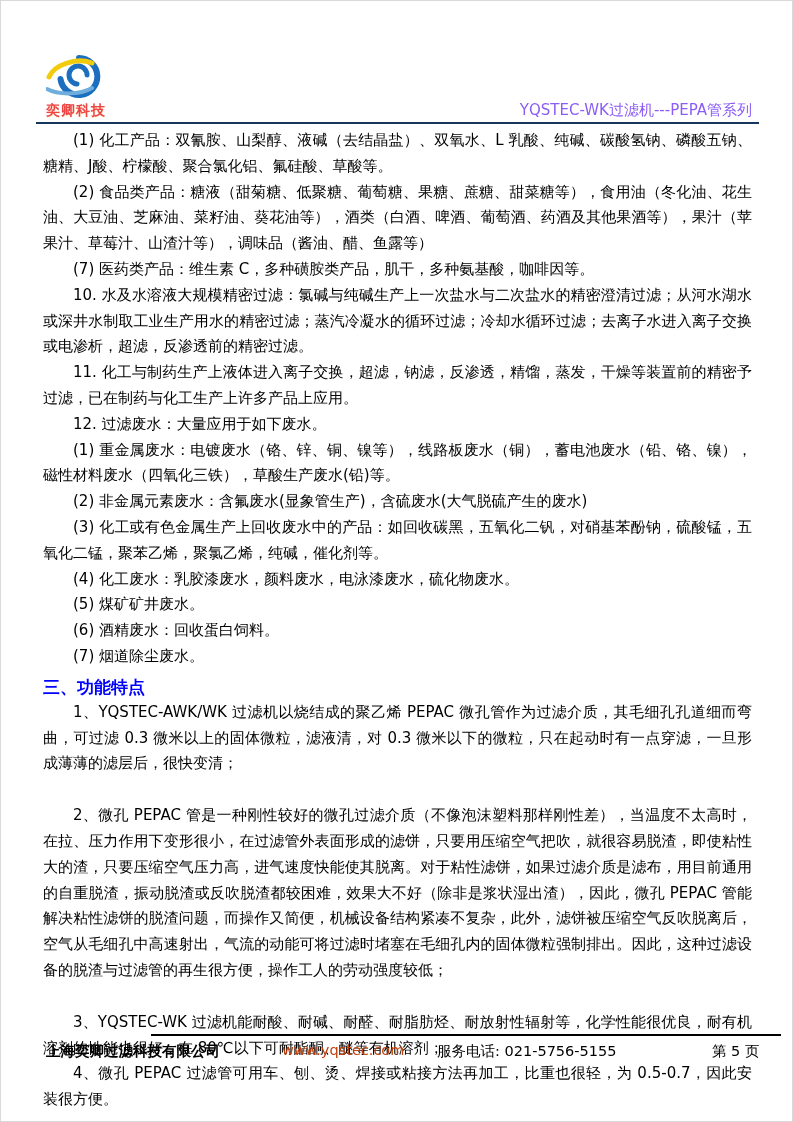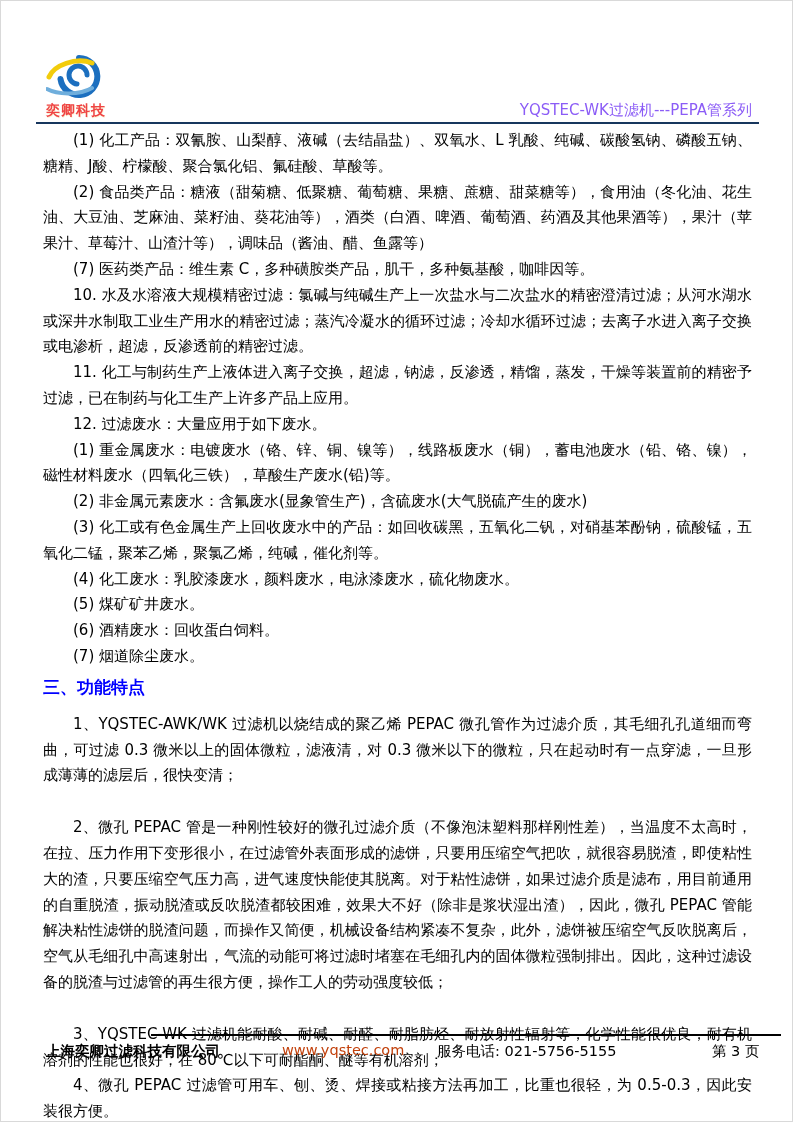--- a/index.html
+++ b/index.html
@@ -56,21 +56,21 @@
   }
   .document-body p.para {
     margin: 0;
     font-size: 15px;
     line-height: 25.8px;
     text-indent: 2em;
     word-break: break-all;
   }
   .document-body p.para.gap-after { margin-bottom: 26px; }
   .document-body h2.section-heading {
-    margin: 4px 0 12px 0;
+    margin: 4px 0 0 0;
     font-size: 17px;
     line-height: 26px;
     font-weight: 700;
     color: #0000ff;
     text-indent: 0;
   }
 
   
   .footer { position: absolute; left: 0; right: 0; top: 1033px; height: 60px; }
   .footer-rule {
@@ -119,24 +119,24 @@
       <p class="para">(2) 非金属元素废水：含氟废水(显象管生产)，含硫废水(大气脱硫产生的废水)</p>
       <p class="para">(3) 化工或有色金属生产上回收废水中的产品：如回收碳黑，五氧化二钒，对硝基苯酚钠，硫酸锰，五氧化二锰，聚苯乙烯，聚氯乙烯，纯碱，催化剂等。</p>
       <p class="para">(4) 化工废水：乳胶漆废水，颜料废水，电泳漆废水，硫化物废水。</p>
       <p class="para">(5) 煤矿矿井废水。</p>
       <p class="para">(6) 酒精废水：回收蛋白饲料。</p>
       <p class="para">(7) 烟道除尘废水。</p>
       <h2 class="section-heading">三、功能特点</h2>
       <p class="para gap-after">1、YQSTEC-AWK/WK 过滤机以烧结成的聚乙烯 PEPAC 微孔管作为过滤介质，其毛细孔孔道细而弯曲，可过滤 0.3 微米以上的固体微粒，滤液清，对 0.3 微米以下的微粒，只在起动时有一点穿滤，一旦形成薄薄的滤层后，很快变清；</p>
       <p class="para gap-after">2、微孔 PEPAC 管是一种刚性较好的微孔过滤介质（不像泡沫塑料那样刚性差），当温度不太高时，在拉、压力作用下变形很小，在过滤管外表面形成的滤饼，只要用压缩空气把吹，就很容易脱渣，即使粘性大的渣，只要压缩空气压力高，进气速度快能使其脱离。对于粘性滤饼，如果过滤介质是滤布，用目前通用的自重脱渣，振动脱渣或反吹脱渣都较困难，效果大不好（除非是浆状湿出渣），因此，微孔 PEPAC 管能解决粘性滤饼的脱渣问题，而操作又简便，机械设备结构紧凑不复杂，此外，滤饼被压缩空气反吹脱离后，空气从毛细孔中高速射出，气流的动能可将过滤时堵塞在毛细孔内的固体微粒强制排出。因此，这种过滤设备的脱渣与过滤管的再生很方便，操作工人的劳动强度较低；</p>
       <p class="para">3、YQSTEC-WK 过滤机能耐酸、耐碱、耐醛、耐脂肪烃、耐放射性辐射等，化学性能很优良，耐有机溶剂的性能也很好，在 80℃以下可耐酯酮、醚等有机溶剂；</p>
-      <p class="para">4、微孔 PEPAC 过滤管可用车、刨、烫、焊接或粘接方法再加工，比重也很轻，为 0.5-0.3，因此安装很方便。</p>
+      <p class="para">4、微孔 PEPAC 过滤管可用车、刨、烫、焊接或粘接方法再加工，比重也很轻，为 0.5-0.7，因此安装很方便。</p>
     </div>
 
   <div class="footer">
     <div class="footer-rule"></div>
     <span class="footer-item footer-company">上海奕卿过滤科技有限公司</span>
     <a class="footer-item footer-link">www.yqstec.com</a>
     <span class="footer-item footer-phone">服务电话: 021-5756-5155</span>
-    <span class="footer-item footer-page">第 3 页</span>
+    <span class="footer-item footer-page">第 5 页</span>
   </div>
 
 </div>
 
 </body></html>

